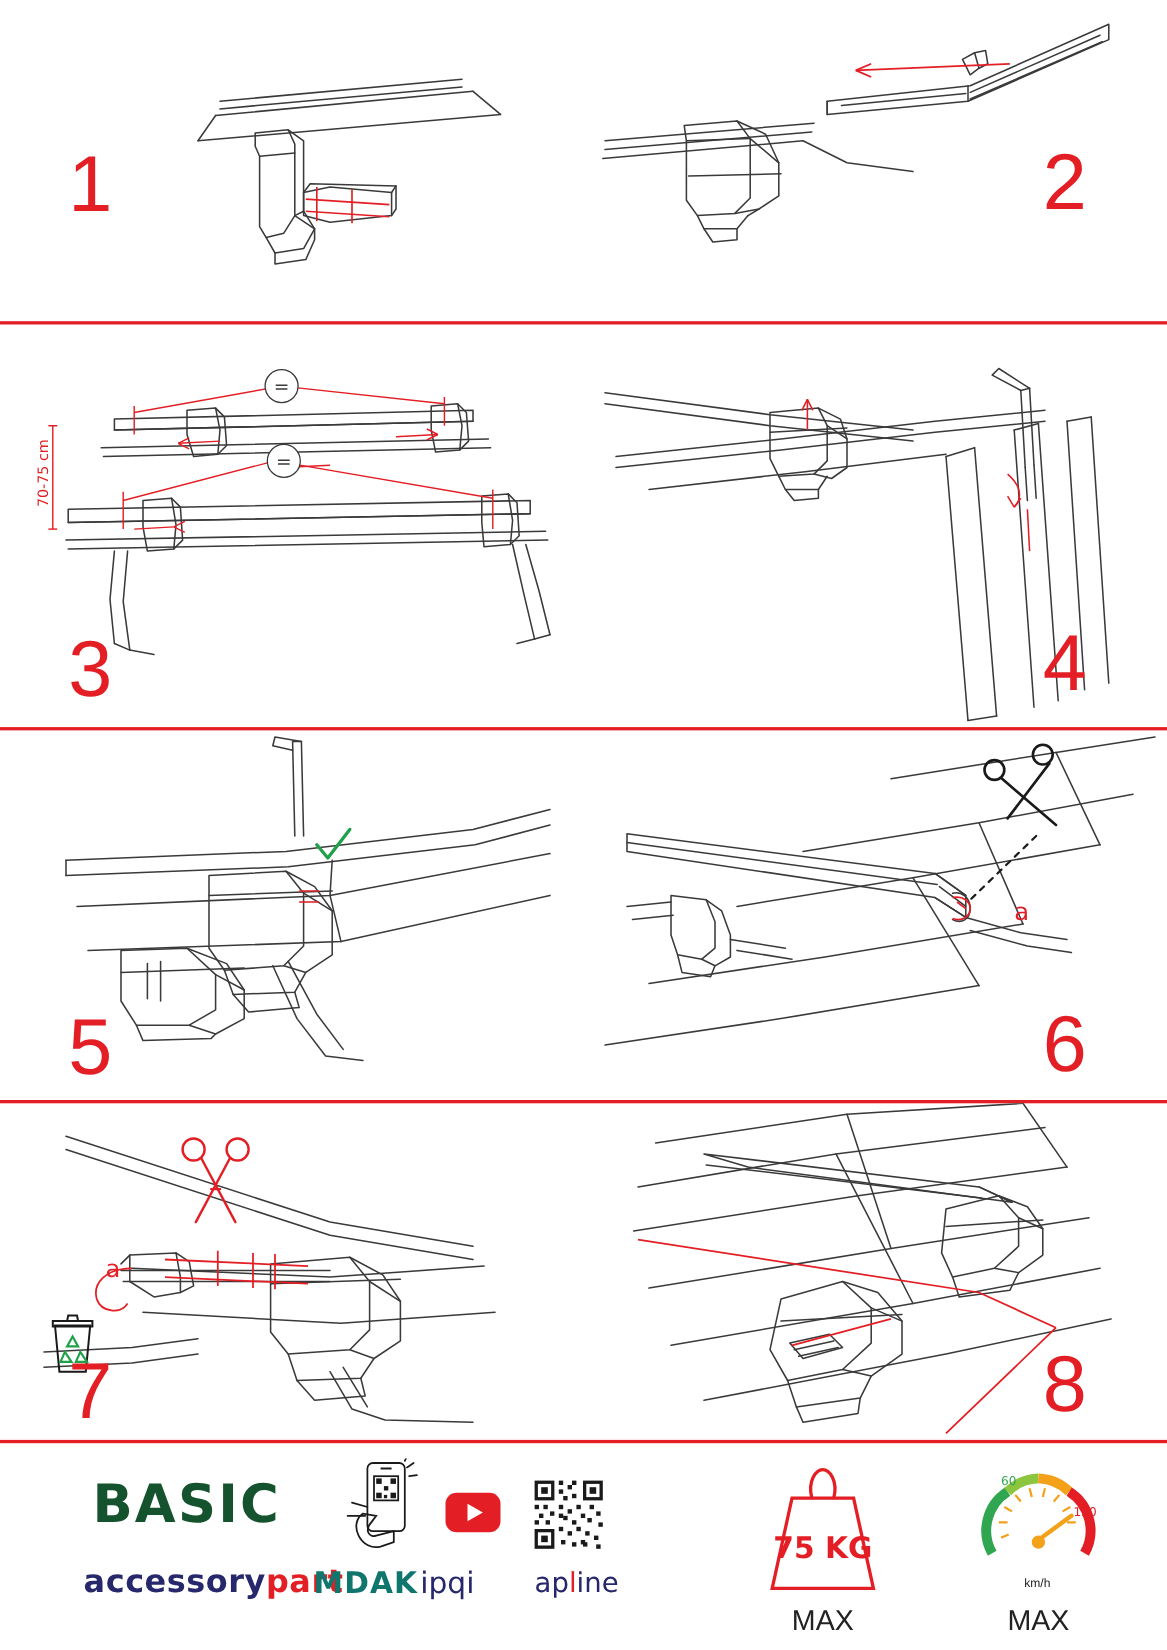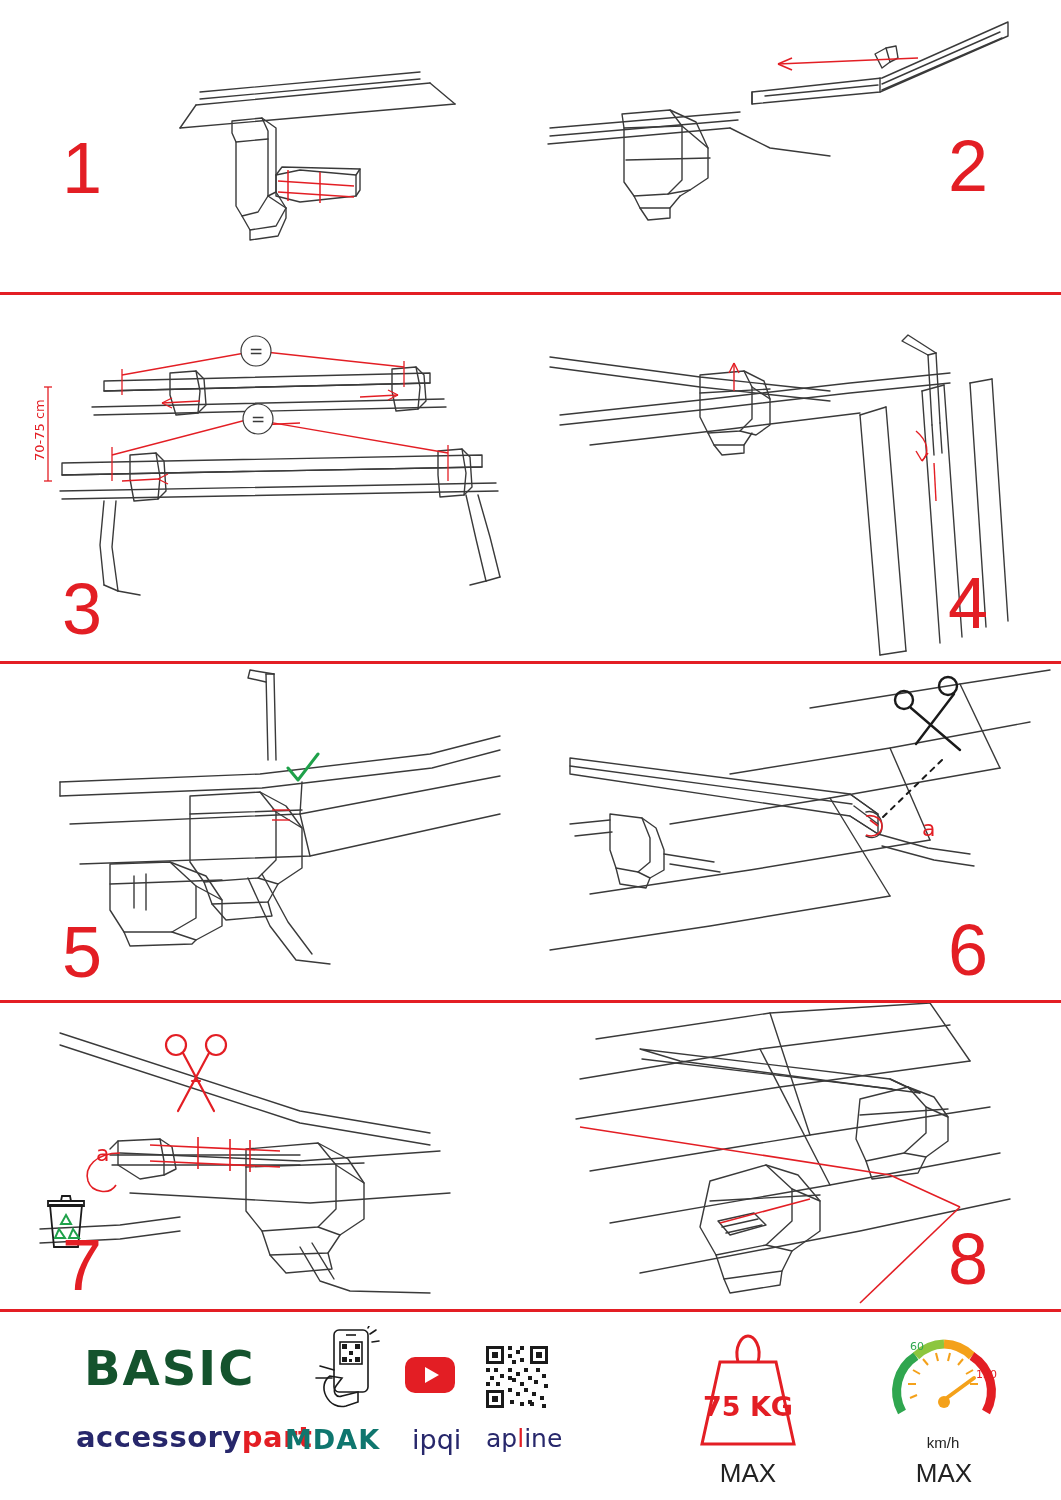--- a/index.html
+++ b/index.html
@@ -80,21 +80,21 @@
     left: 285px;
     top: 112px;
     font-family: "DejaVu Sans", sans-serif;
     font-size: 27px;
     font-weight: bold;
     letter-spacing: 1px;
     color: #0f766e;
   }
   .ipqi-text {
     position: absolute;
-    left: 412px;
+    left: 382px;
     top: 112px;
     font-family: "DejaVu Sans", sans-serif;
     font-size: 27px;
     color: #27276b;
   }
   .apline-text {
     position: absolute;
     left: 486px;
     top: 112px;
     font-family: "DejaVu Sans", sans-serif;
@@ -120,21 +120,21 @@
     text-align: center;
     font-size: 26px;
     color: #222;
   }
   .kmh-label {
     position: absolute;
     left: 913px;
     top: 122px;
     width: 60px;
     text-align: center;
-    font-size: 15px;
+    font-size: 11px;
     color: #222;
   }
   .kg-text {
     font-family: "DejaVu Sans", sans-serif;
     font-size: 27px;
     font-weight: bold;
     fill: #e31e24;
   }
   .dim-text {
     font-family: "DejaVu Sans", sans-serif;

